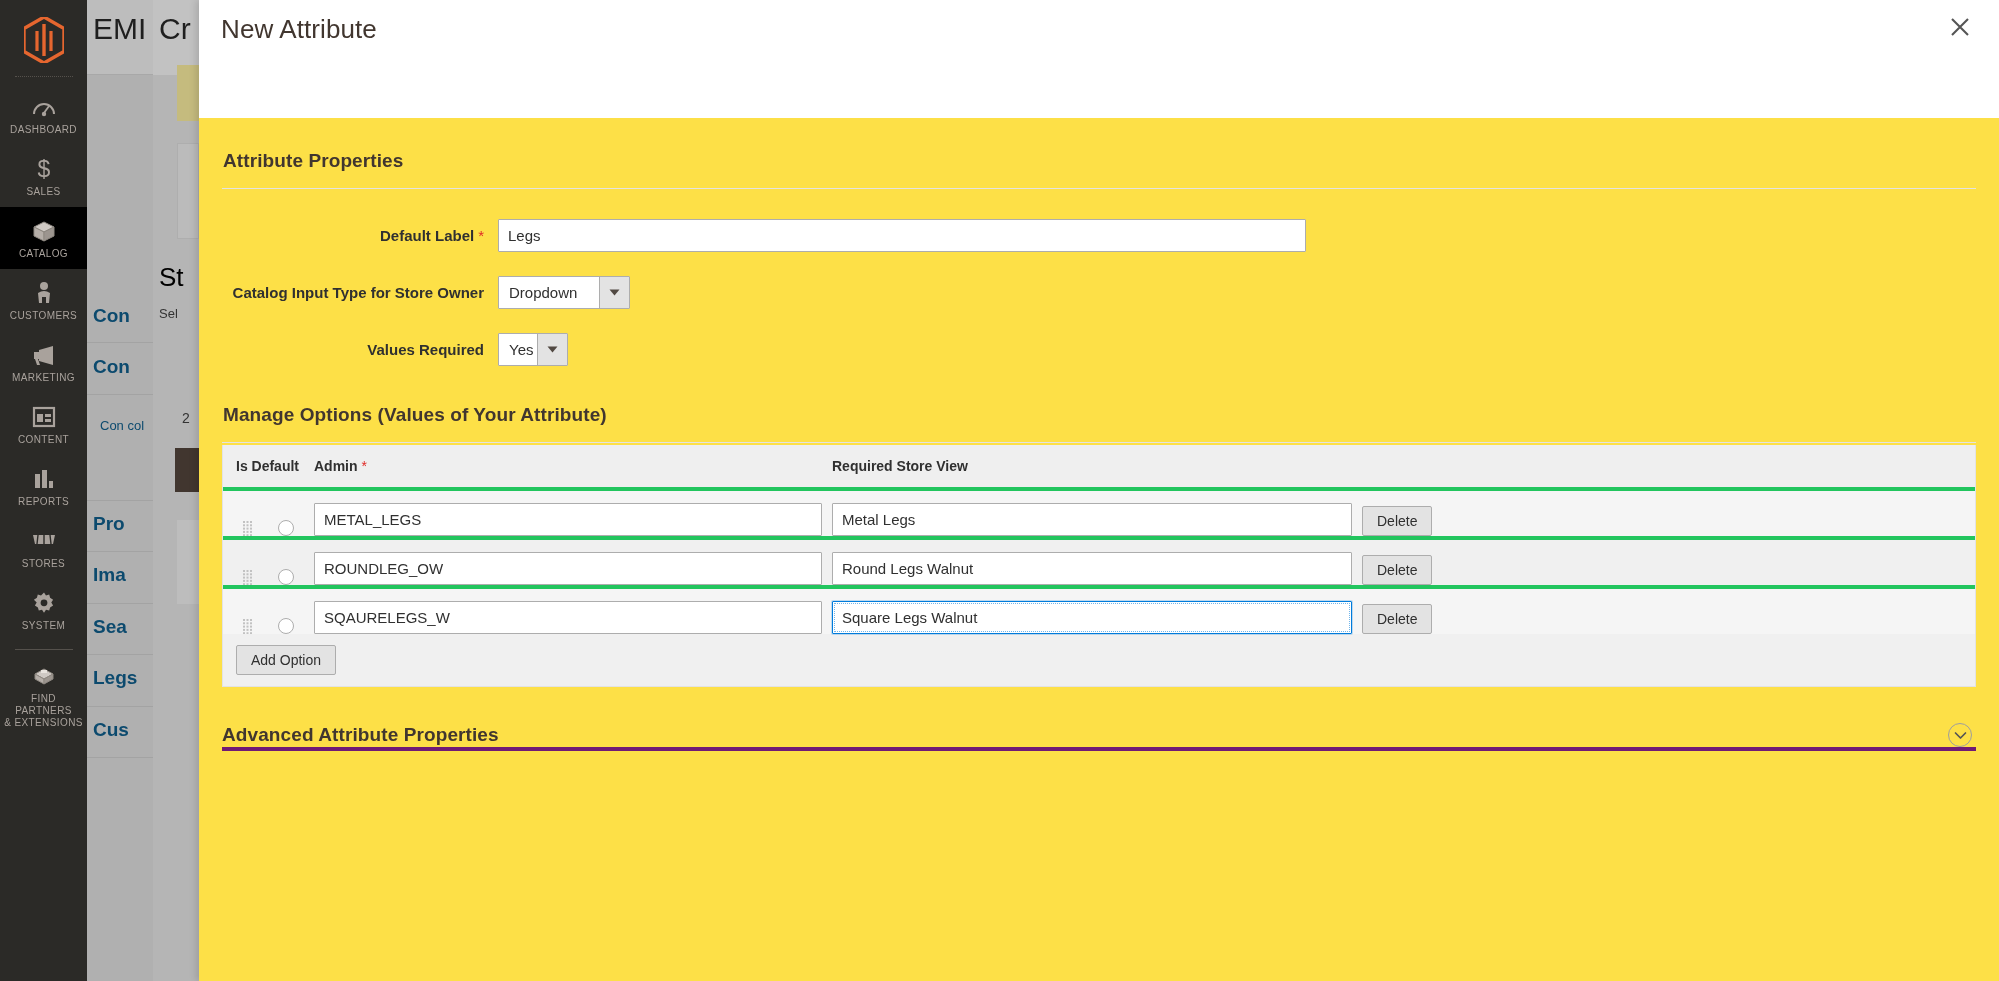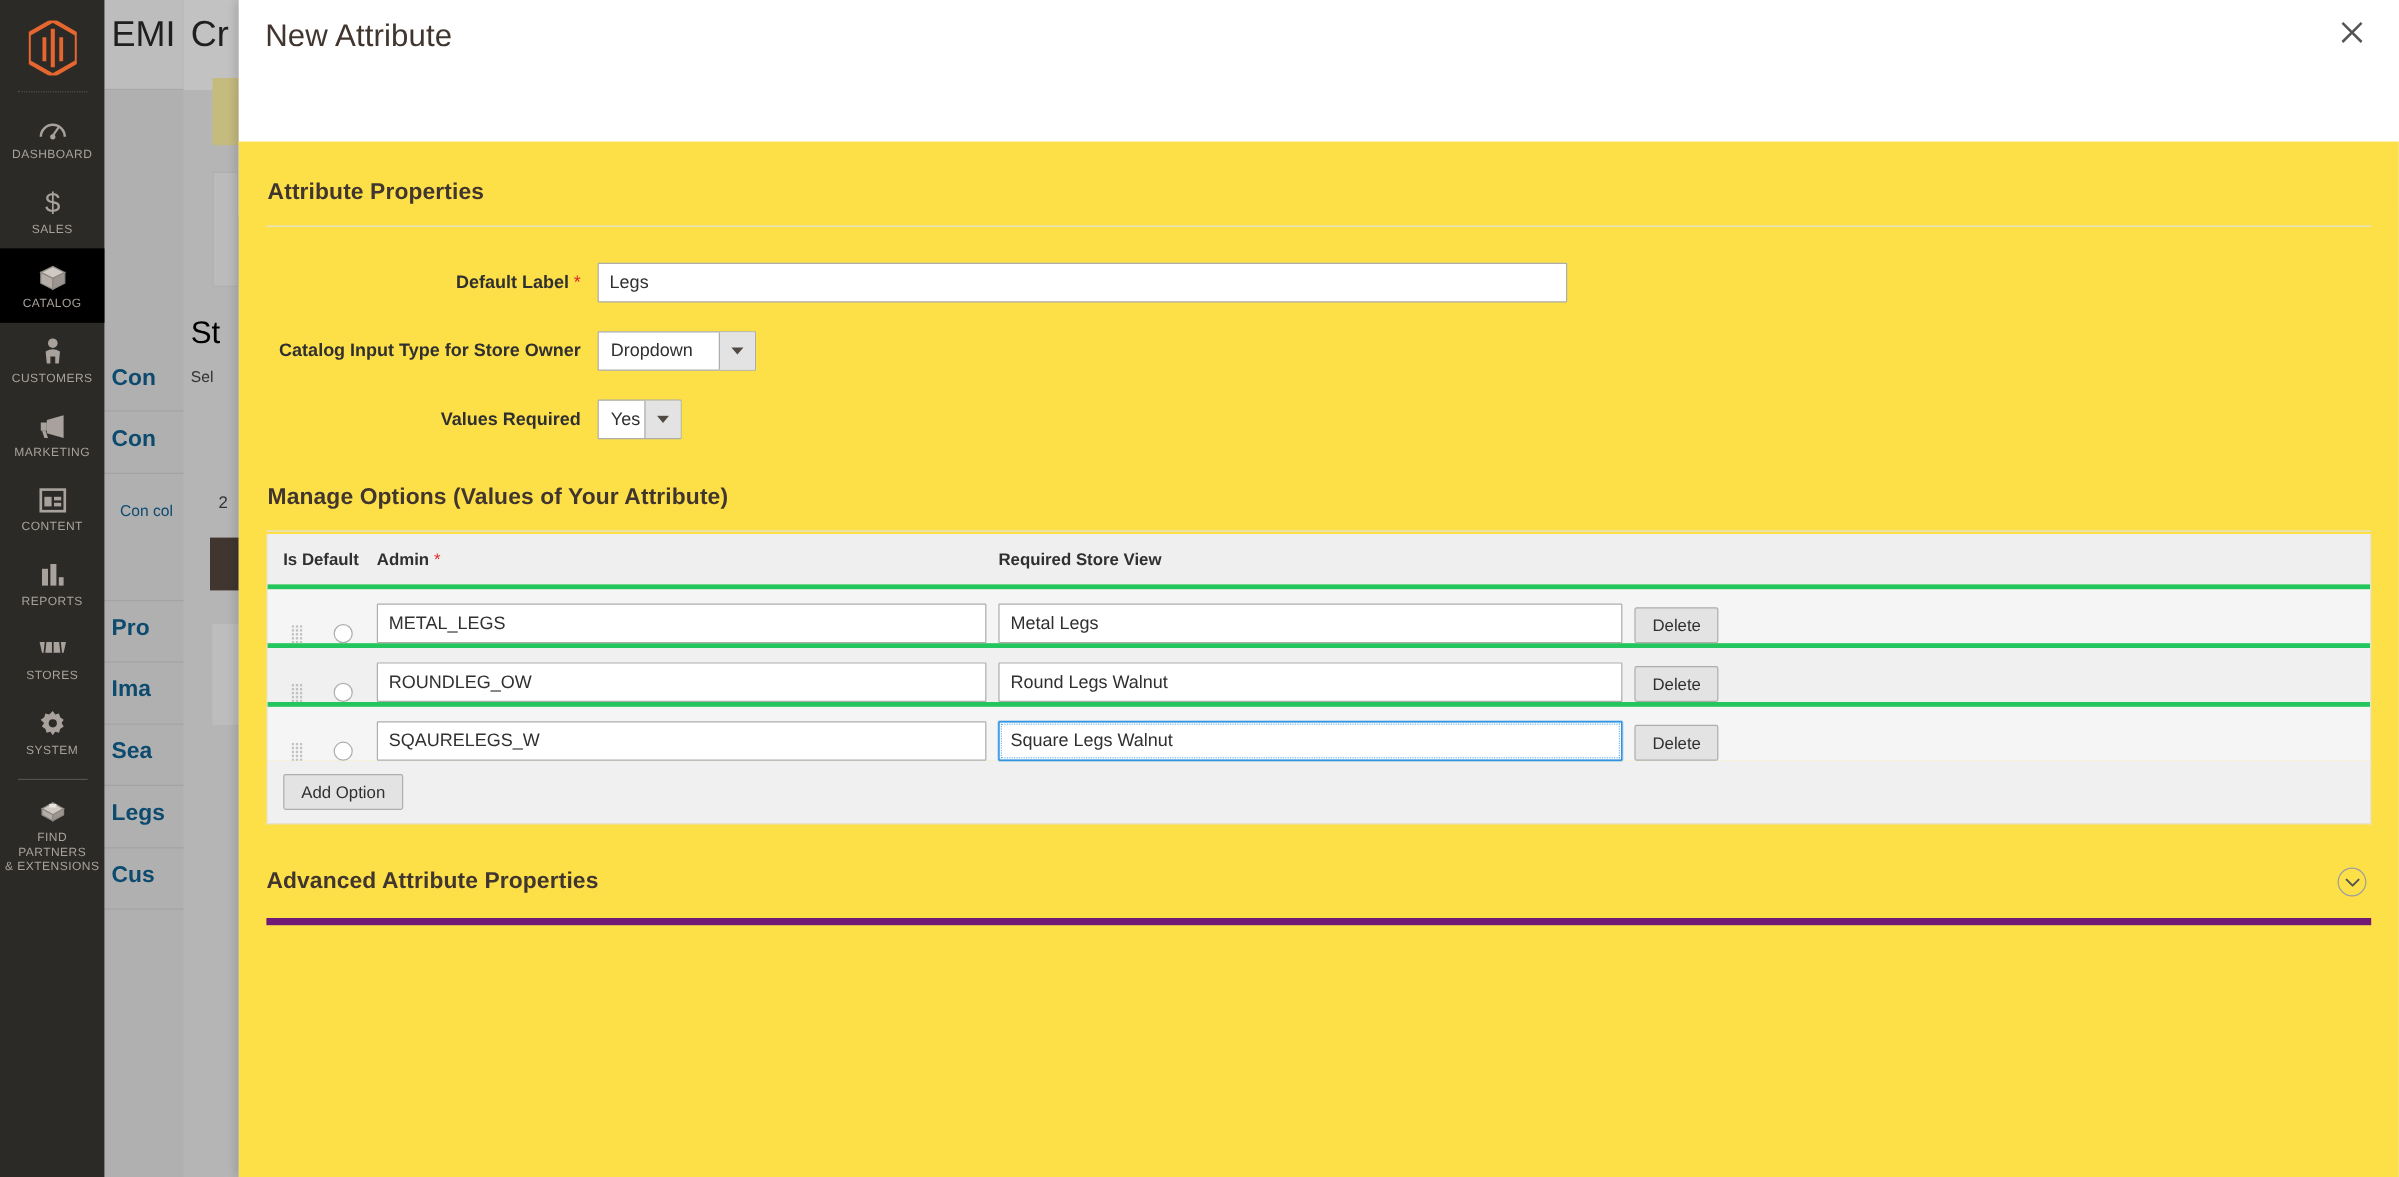--- a/index.html
+++ b/index.html
@@ -293,22 +293,21 @@
   }
   .opt-footer {
     background: #f0f0f0;
     padding: 11px 0 11px 13px;
   }
 
   
   #advanced-section {
     margin-top: 36px;
     display: flex; align-items: center; justify-content: space-between;
-    padding-bottom: 18px;
-    border-bottom: 6px solid #701a75;
+    border-bottom: 4px solid #701a75;
   }
   #advanced-title {
     font-size: 19px; color: #41362f; font-weight: bold;
     letter-spacing: .1px;
   }
   #advanced-toggle {
     width: 24px; height: 24px;
     border: 1px solid #9e9e9e; border-radius: 50%;
     display: flex; align-items: center; justify-content: center;
     cursor: pointer;

